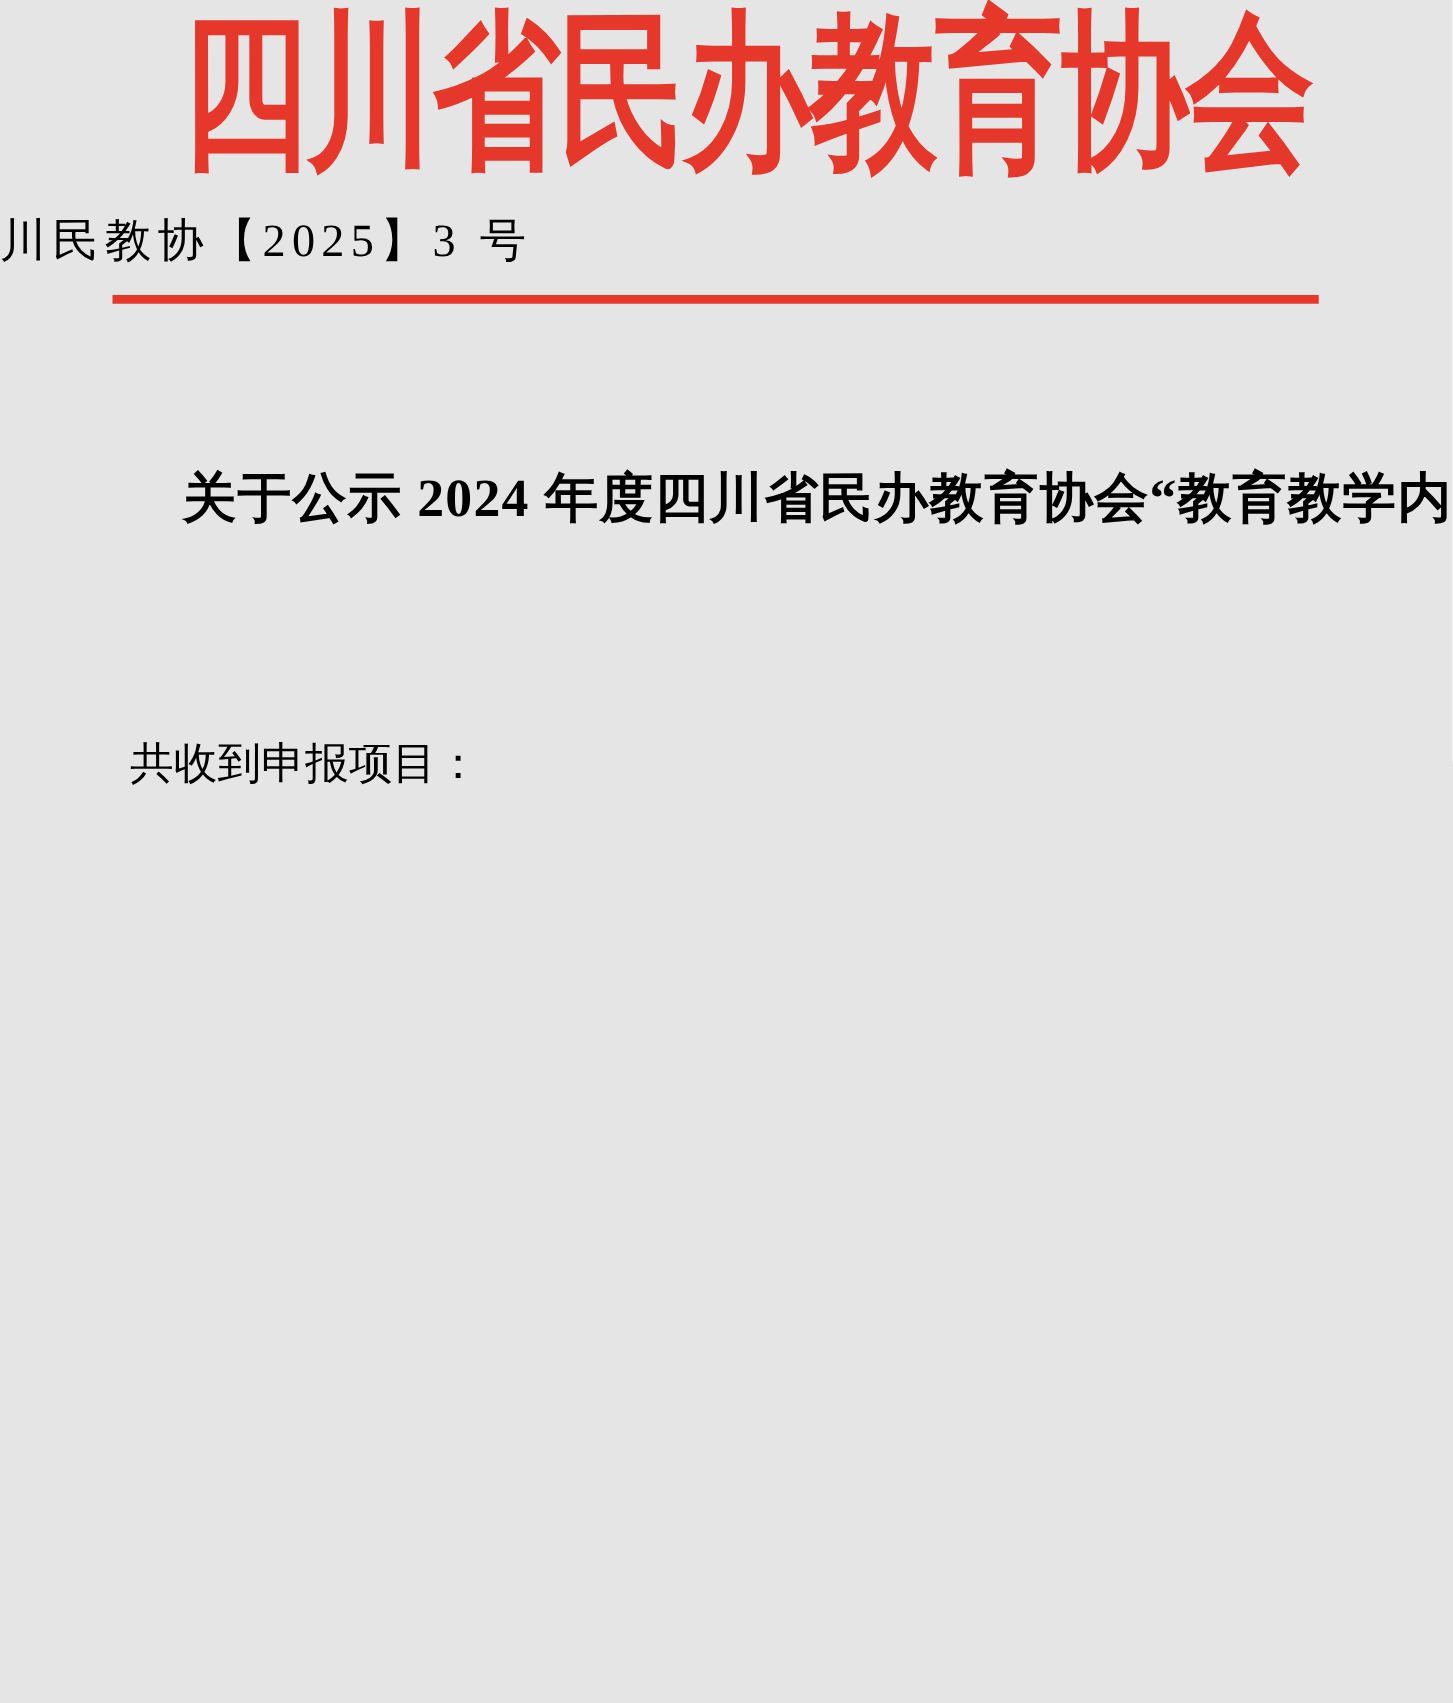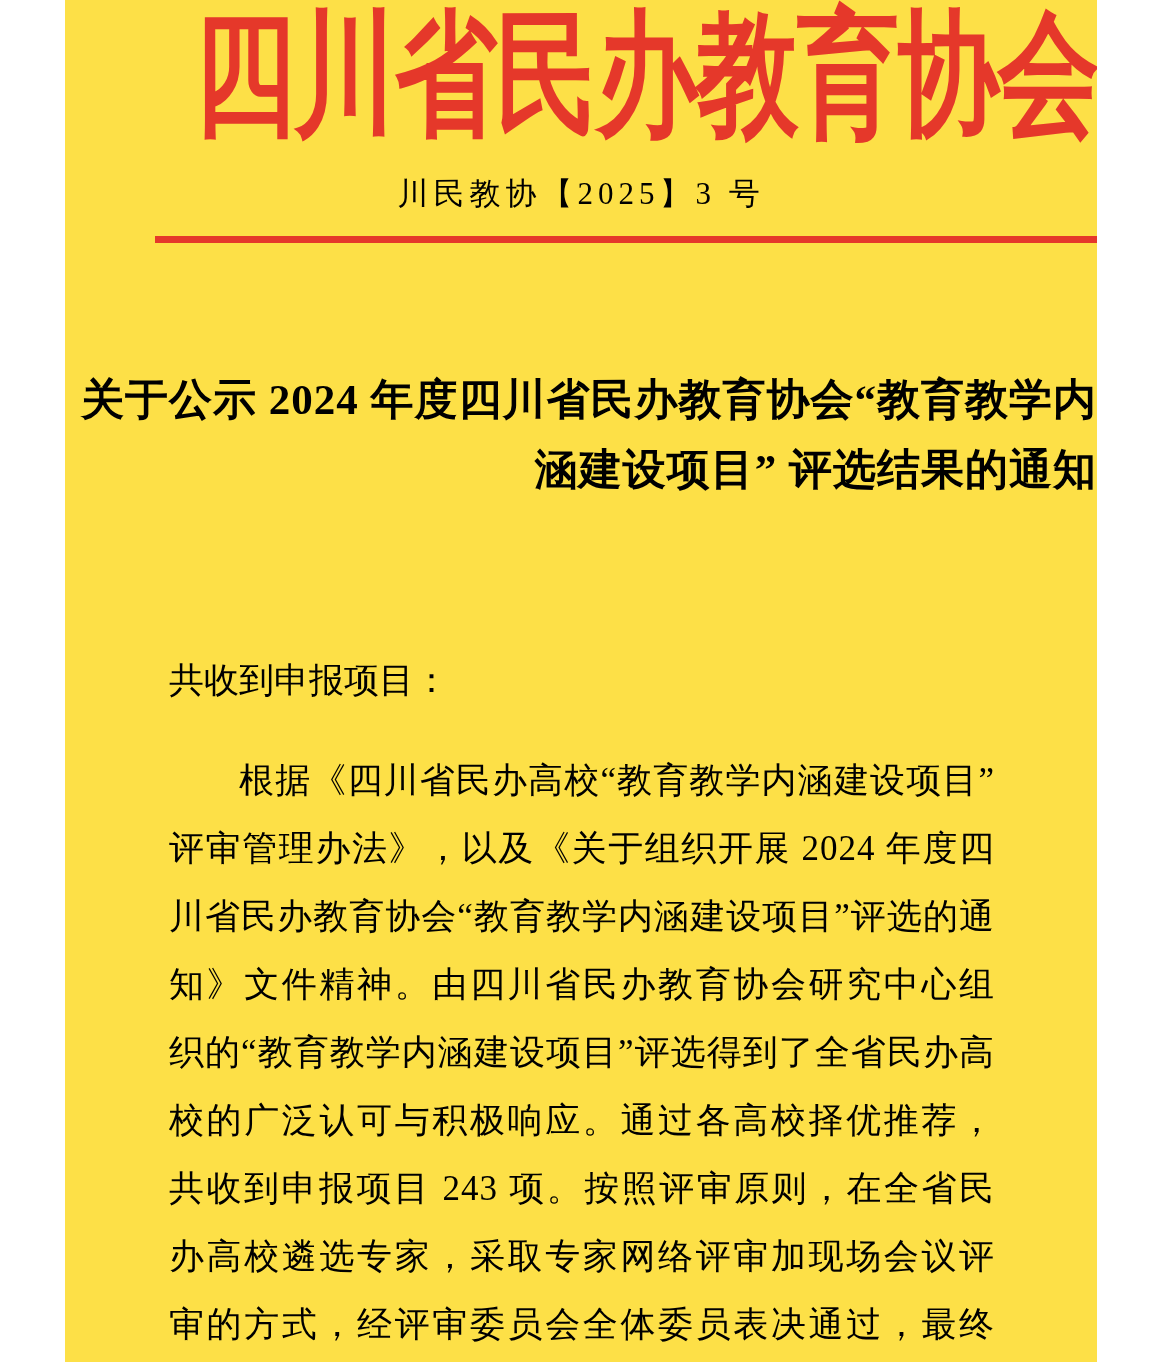--- a/index.html
+++ b/index.html
@@ -2,46 +2,45 @@
 <html lang="zh" style="--accent: #e5382a;"><head>
 <meta charset="utf-8">
 <style>
   html, body {
     margin: 0;
     padding: 0;
     background: #ffffff;
   }
   .page {
     position: relative;
-    width: 1032px;
+    width: 1162px;
     height: 1362px;
     margin: 0 auto;
-    background: #fde047;
+    background: #e5e5e5;
     overflow: hidden;
     font-family: "Liberation Serif", "DejaVu Serif", serif;
     color: #000000;
   }
   
   .org-title {
     margin-top: 4px;
     text-align: center;
     color: var(--accent, #e5382a);
     font-weight: bold;
     font-size: 136px;
     line-height: 142px;
     white-space: nowrap;
     letter-spacing: -2px;
     transform: scaleX(0.75);
     transform-origin: 50% 0;
   }
   
   .doc-number {
     margin-top: 30px;
-    text-align: center;
-    font-size: 31px;
+    font-size: 37px;
     line-height: 36px;
     letter-spacing: 5px;
   }
   
   .red-line {
     margin: 24px 0 0 90px;
     width: 965px;
     height: 7px;
     background: var(--accent, #e5382a);
     border: none;
@@ -80,20 +79,18 @@
 <div class="page">
 
   <div class="org-title">四川省民办教育协会</div>
 
   <div class="doc-number">川民教协【2025】3 号</div>
 
   <div class="red-line"></div>
 
   <div class="doc-title">
     <div class="title-line">关于公示 2024 年度四川省民办教育协会“教育教学内</div>
-    <div class="title-line">涵建设项目” 评选结果的通知</div>
   </div>
 
   <div class="salutation">共收到申报项目：</div>
 
-  <div class="body-paragraph">根据《四川省民办高校“教育教学内涵建设项目”评审管理办法》，以及《关于组织开展 2024 年度四川省民办教育协会“教育教学内涵建设项目”评选的通知》文件精神。由四川省民办教育协会研究中心组织的“教育教学内涵建设项目”评选得到了全省民办高校的广泛认可与积极响应。通过各高校择优推荐，共收到申报项目 243 项。按照评审原则，在全省民办高校遴选专家，采取专家网络评审加现场会议评审的方式，经评审委员会全体委员表决通过，最终评出优秀科研团队 45 项，精品课程 38 项，教学名师 41 名。</div>
 
 </div>
 
 </body></html>

